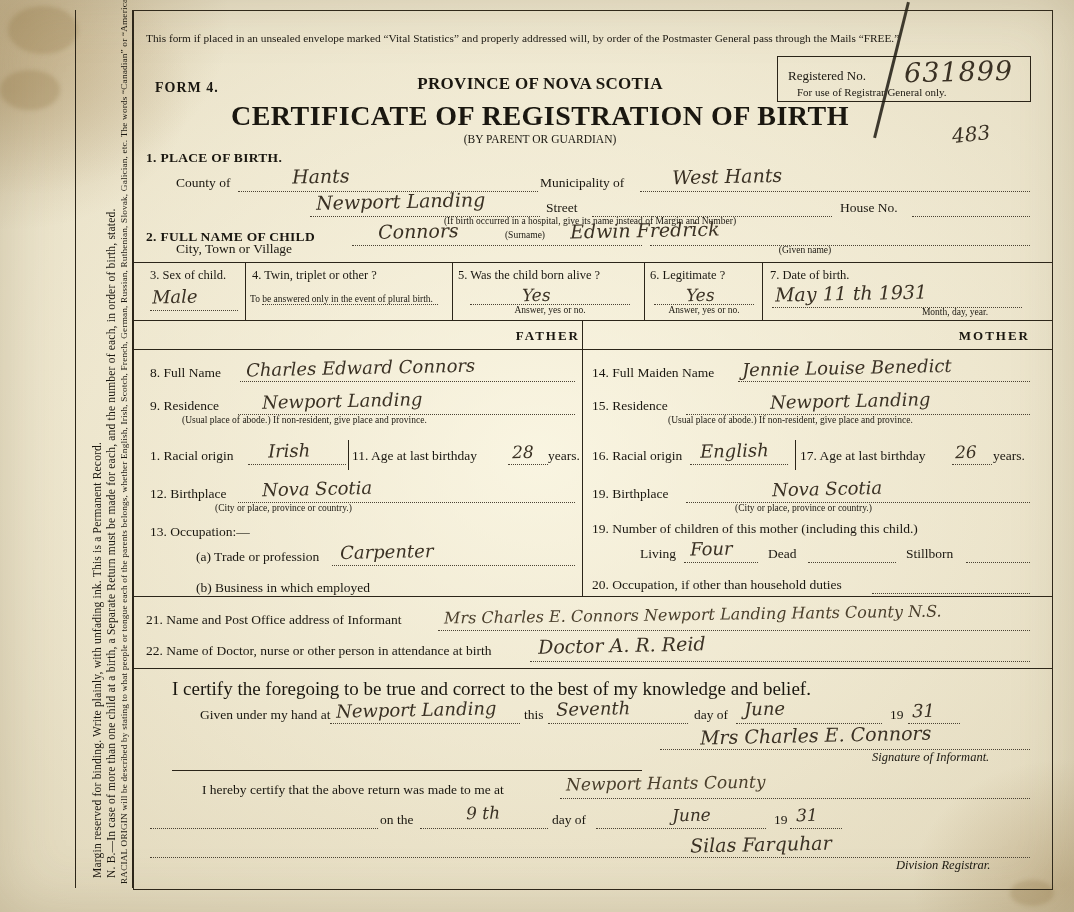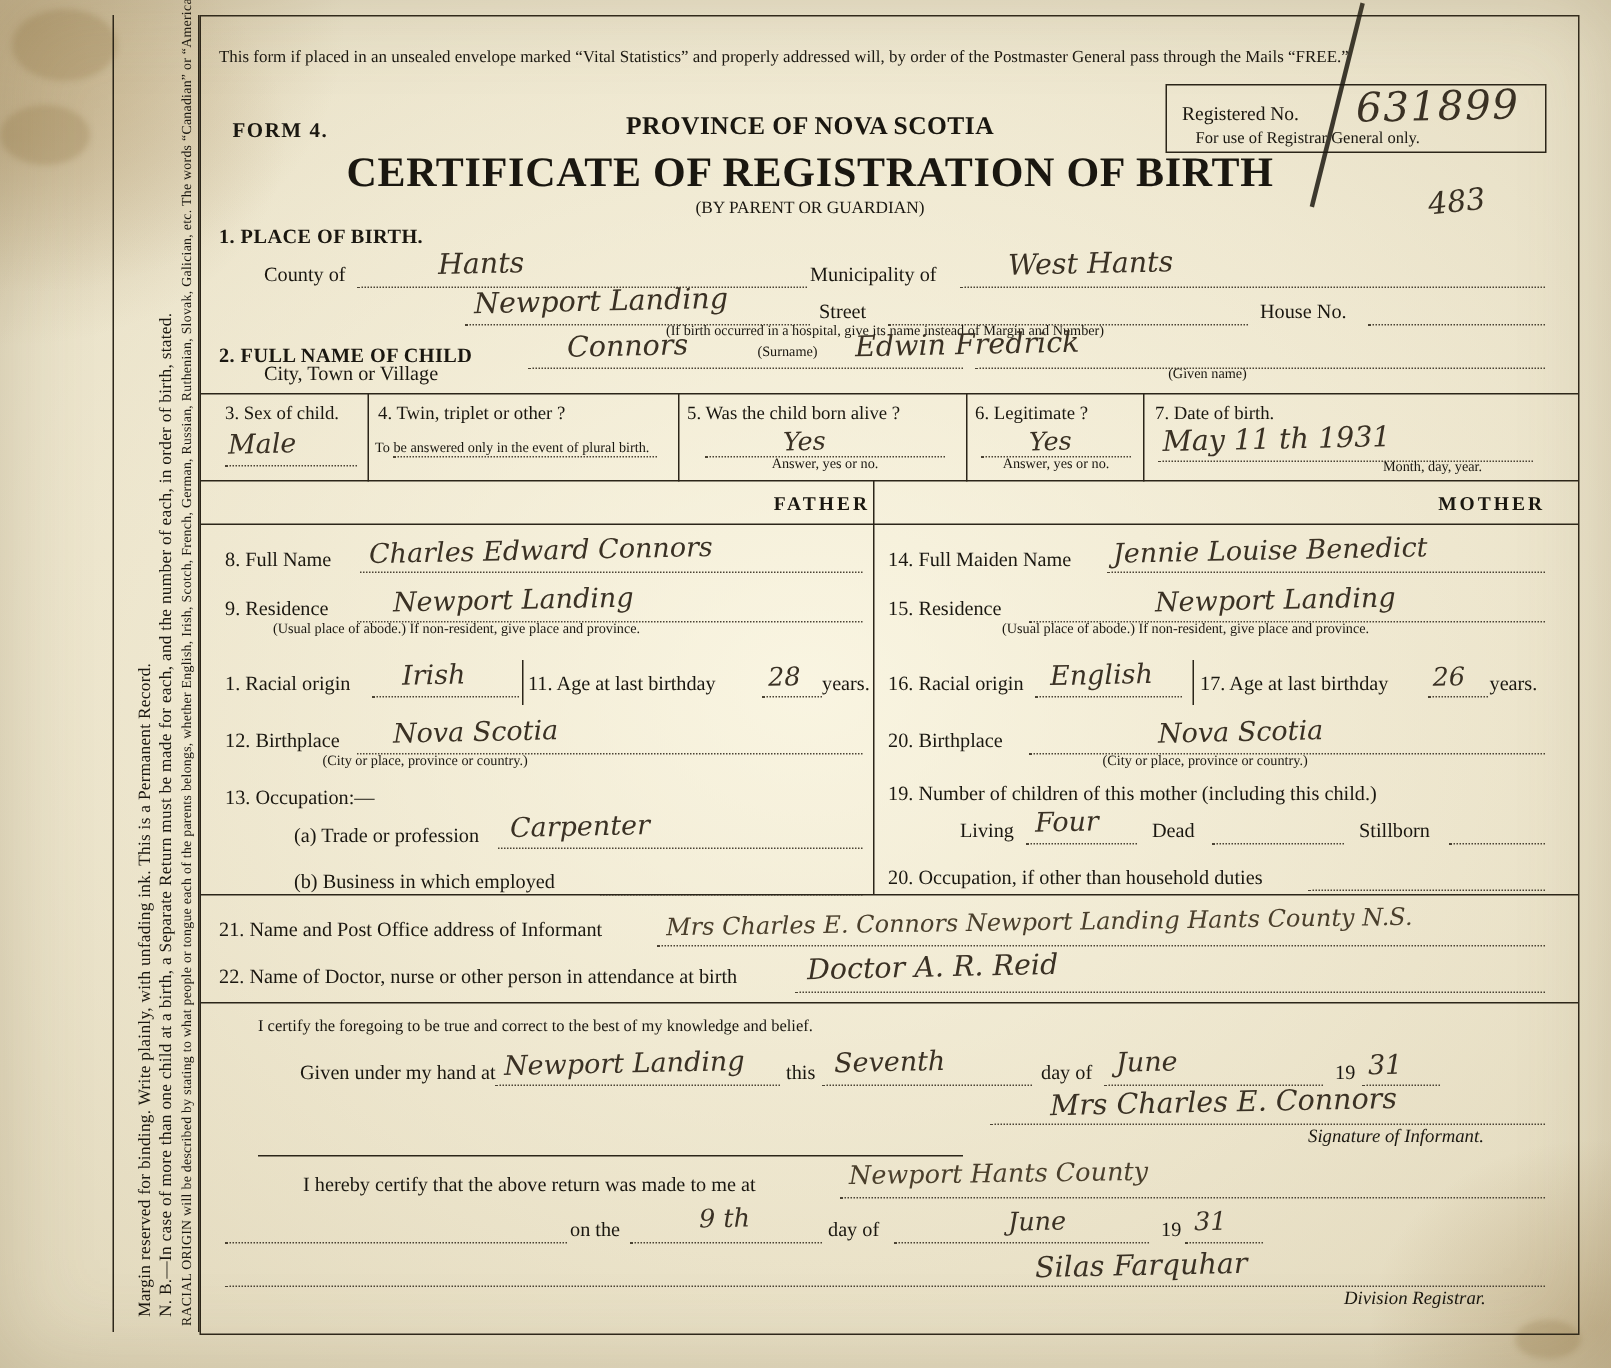--- a/index.html
+++ b/index.html
@@ -231,21 +231,21 @@
 
 <div class="a lbl" style="left:592px;top:448px;">16. Racial origin</div>
 <div class="dots a" style="left:690px;top:463px;width:98px;height:1px;"></div>
 <div class="a hand" style="left:700px;top:440px;font-size:18px;">English</div>
 <div class="line" style="left:795px;top:440px;width:1px;height:30px;"></div>
 <div class="a lbl" style="left:800px;top:448px;">17. Age at last birthday</div>
 <div class="dots a" style="left:952px;top:463px;width:40px;height:1px;"></div>
 <div class="a hand" style="left:955px;top:442px;font-size:17px;">26</div>
 <div class="a lbl" style="left:993px;top:448px;">years.</div>
 
-<div class="a lbl" style="left:592px;top:486px;">20. Birthplace</div>
+<div class="a lbl" style="left:592px;top:486px;">19. Birthplace</div>
 <div class="dots a" style="left:686px;top:501px;width:344px;height:1px;"></div>
 <div class="a hand" style="left:772px;top:478px;font-size:18px;">Nova Scotia</div>
 <div class="a xs" style="left:735px;top:503px;font-size:9.5px;">(City or place, province or country.)</div>
 
 <div class="a lbl" style="left:592px;top:521px;">19. Number of children of this mother (including this child.)</div>
 <div class="a lbl" style="left:640px;top:546px;">Living</div>
 <div class="dots a" style="left:684px;top:561px;width:74px;height:1px;"></div>
 <div class="a hand" style="left:690px;top:538px;font-size:18px;">Four</div>
 <div class="a lbl" style="left:768px;top:546px;">Dead</div>
 <div class="dots a" style="left:808px;top:561px;width:88px;height:1px;"></div>
@@ -260,21 +260,21 @@
 <div class="a lbl" style="left:146px;top:612px;">21. Name and Post Office address of Informant</div>
 <div class="dots a" style="left:438px;top:629px;width:592px;height:1px;"></div>
 <div class="a hand2" style="left:444px;top:605px;font-size:16px;">Mrs Charles E. Connors Newport Landing Hants County N.S.</div>
 
 <div class="a lbl" style="left:146px;top:643px;">22. Name of Doctor, nurse or other person in attendance at birth</div>
 <div class="dots a" style="left:530px;top:660px;width:500px;height:1px;"></div>
 <div class="a hand" style="left:538px;top:634px;font-size:19px;">Doctor A. R. Reid</div>
 
 <div class="line" style="left:134px;top:668px;width:918px;height:1px;"></div>
 
-<div class="a lbl" style="left:172px;top:678px;font-size:11px;">I certify the foregoing to be true and correct to the best of my knowledge and belief.</div>
+<div class="a lbl" style="left:172px;top:678px;font-size:19px;">I certify the foregoing to be true and correct to the best of my knowledge and belief.</div>
 
 <div class="a lbl" style="left:200px;top:707px;">Given under my hand at</div>
 <div class="dots a" style="left:330px;top:722px;width:190px;height:1px;"></div>
 <div class="a hand" style="left:336px;top:699px;font-size:18px;">Newport Landing</div>
 <div class="a lbl" style="left:524px;top:707px;">this</div>
 <div class="dots a" style="left:548px;top:722px;width:140px;height:1px;"></div>
 <div class="a hand" style="left:556px;top:698px;font-size:18px;">Seventh</div>
 <div class="a lbl" style="left:694px;top:707px;">day of</div>
 <div class="dots a" style="left:736px;top:722px;width:146px;height:1px;"></div>
 <div class="a hand" style="left:744px;top:698px;font-size:18px;">June</div>

